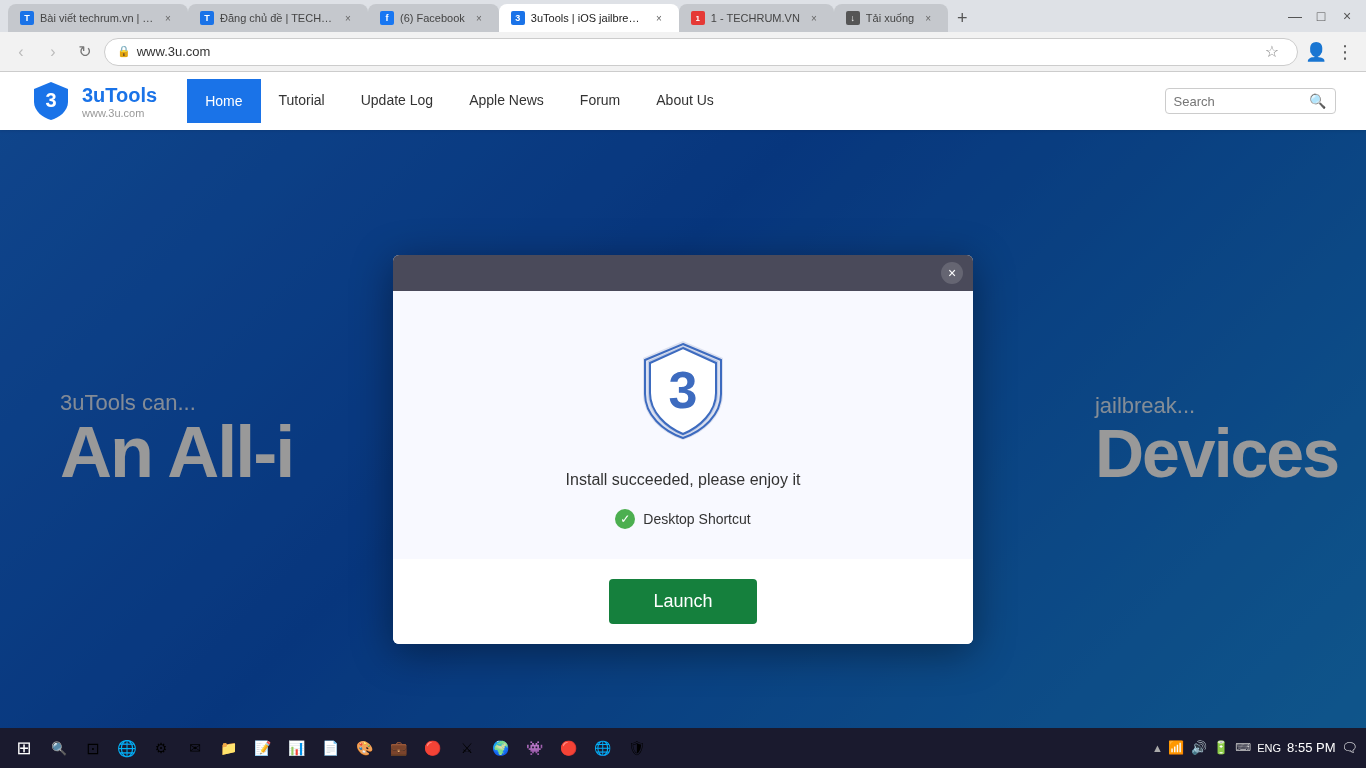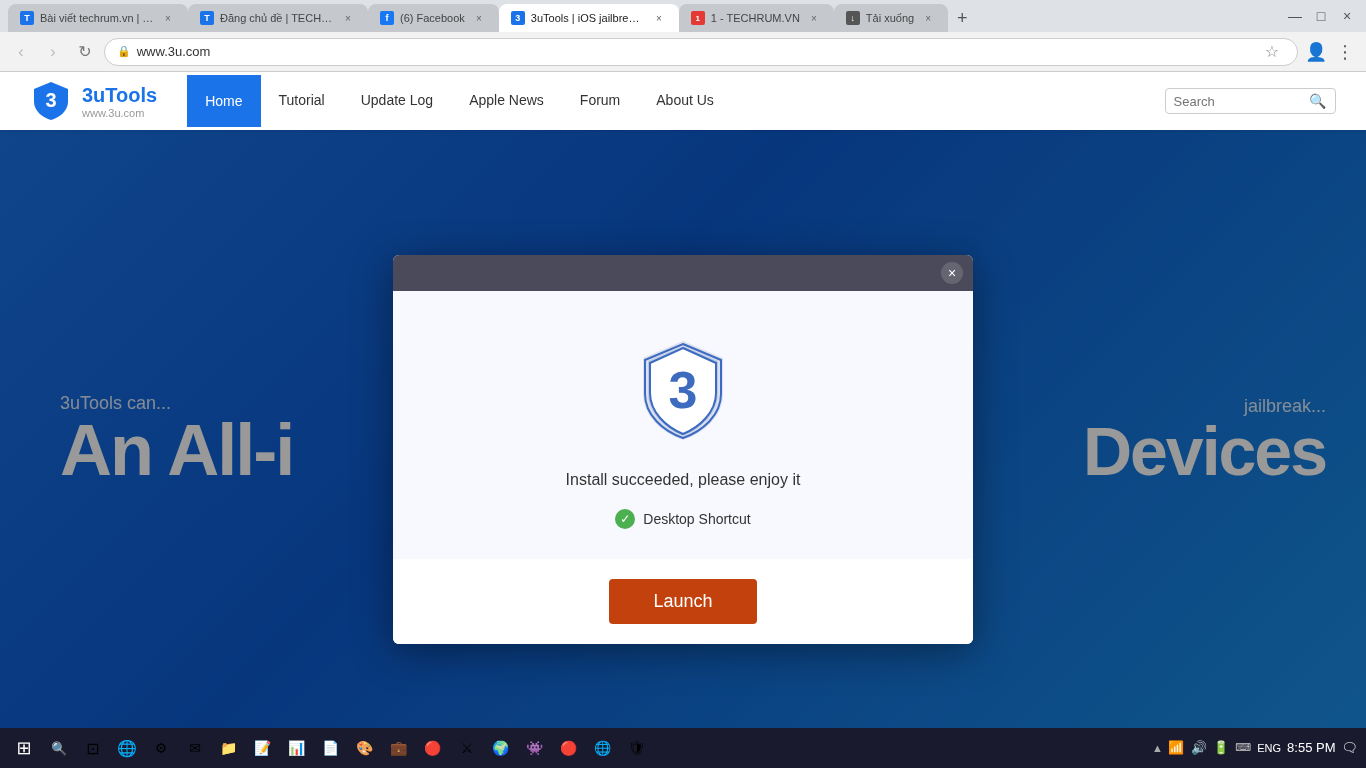--- a/index.html
+++ b/index.html
@@ -200,21 +200,21 @@
       display: flex;
       align-items: center;
       gap: 0;
       flex: 1;
     }
     .nav-item {
       padding: 8px 18px;
       font-size: 14px;
       color: #333;
       cursor: pointer;
-      height: 52px;
+      height: 44px;
       display: flex;
       align-items: center;
       border-bottom: 3px solid transparent;
     }
     .nav-item.active {
       background: #1a73e8;
       color: #fff;
       border-bottom: none;
     }
     .site-search {
@@ -243,36 +243,36 @@
       align-items: center;
       justify-content: center;
     }
     .hero-text-left {
       position: absolute;
       left: 60px;
       top: 50%;
       transform: translateY(-60%);
     }
     .hero-subtitle {
-      font-size: 18px;
+      font-size: 22px;
       color: rgba(255,255,255,0.85);
     }
     .hero-title {
       font-size: 72px;
       font-weight: 900;
       color: #fff;
       line-height: 1;
       letter-spacing: -2px;
     }
     .hero-text-right {
       position: absolute;
-      right: 40px;
+      right: 28px;
       top: 50%;
       transform: translateY(-60%);
-      text-align: right;
+      text-align: left;
     }
     .hero-title-right {
       font-size: 68px;
       font-weight: 900;
       color: #fff;
       line-height: 1;
       letter-spacing: -2px;
     }
 
     
@@ -352,21 +352,21 @@
       font-size: 12px;
     }
     .modal-footer {
       background: #fff;
       padding: 20px 30px;
       display: flex;
       align-items: center;
       justify-content: center;
     }
     .launch-btn {
-      background: #c2410c;
+      background: #15803d;
       color: #fff;
       border: none;
       border-radius: 4px;
       padding: 12px 44px;
       font-size: 18px;
       cursor: pointer;
       font-weight: 500;
     }
 
     

